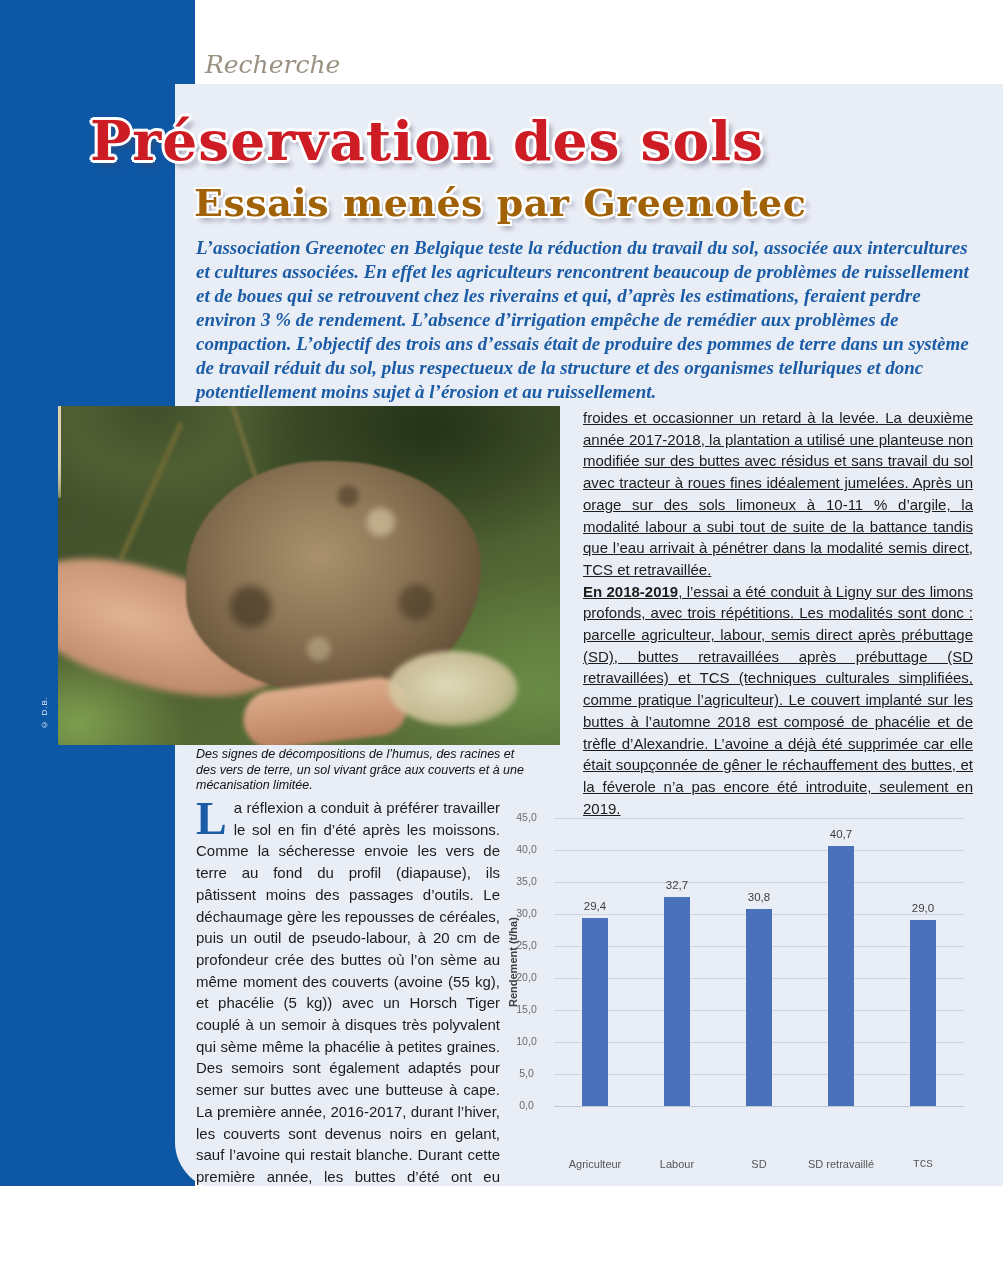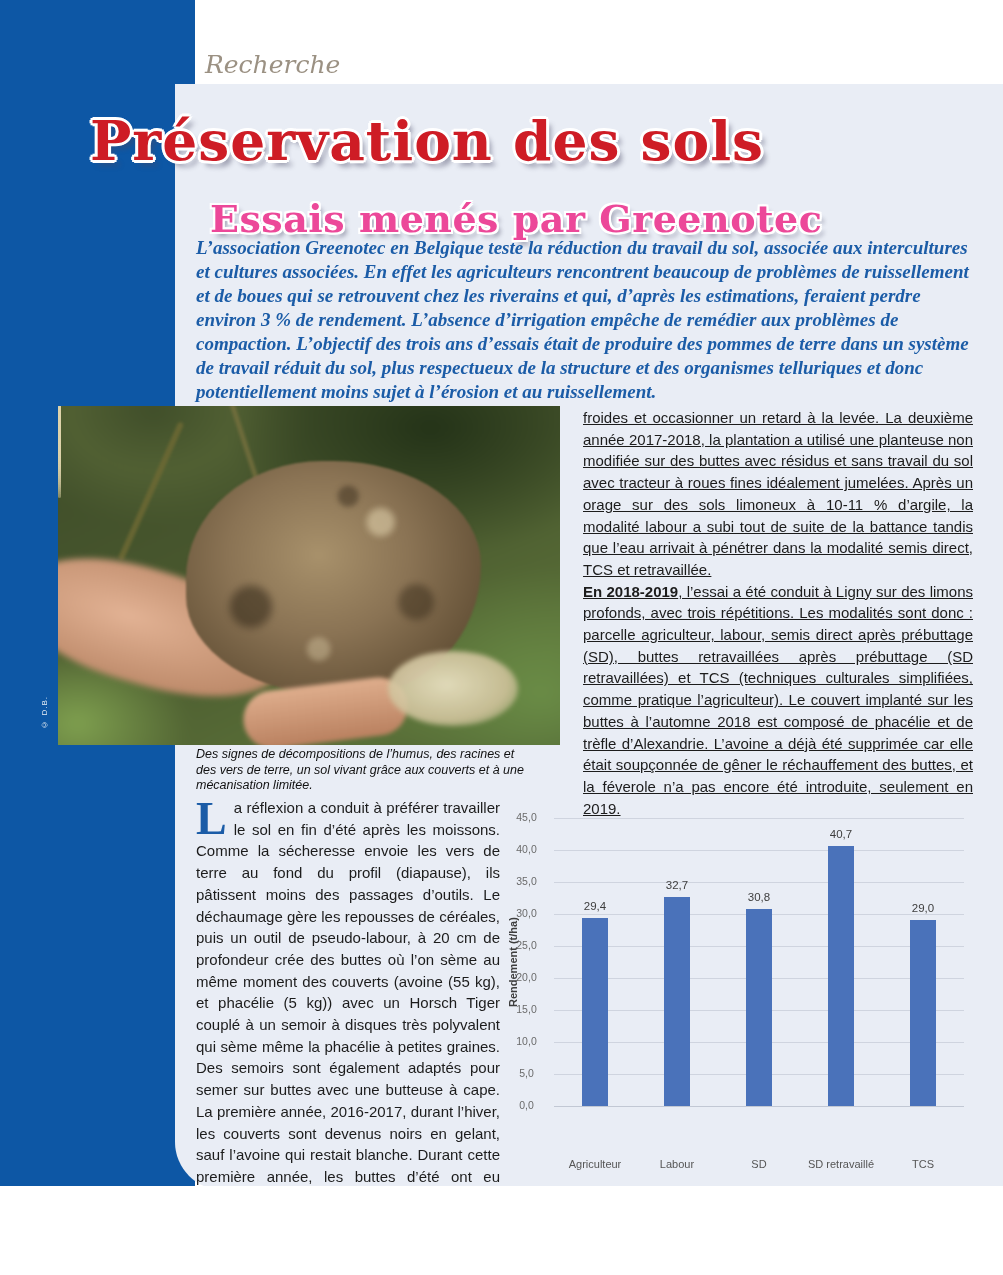--- a/index.html
+++ b/index.html
@@ -6,22 +6,22 @@
   .page{position:relative;width:1003px;height:1186px;background:#ffffff;overflow:hidden;
         font-family:"Liberation Sans",sans-serif;}
   .blue-band{position:absolute;left:0;top:0;width:195px;height:1275px;background:#0d57a5;}
   .panel{position:absolute;left:175px;top:84px;width:828px;height:1106px;background:#e9edf5;
          border-radius:0 0 0 48px;}
   .kicker{position:absolute;left:205px;top:52px;font:italic 25px/1 "DejaVu Serif",serif;color:#9b9183;}
   .article-title{position:absolute;left:90px;top:112px;margin:0;white-space:nowrap;
     font:bold 55px/1.05 "DejaVu Serif",serif;color:#ce1c25;letter-spacing:1px;
     text-shadow:-2px -2px 0 #fff,2px -2px 0 #fff,-2px 2px 0 #fff,2px 2px 0 #fff,
                 0 -3px 0 #fff,0 3px 0 #fff,-3px 0 0 #fff,3px 0 0 #fff,5px 6px 5px rgba(70,70,100,.45);}
-  .article-subtitle{position:absolute;left:194px;top:183px;margin:16px;white-space:nowrap;
-    font:bold 38px/1.05 "DejaVu Serif",serif;color:#ec4899;letter-spacing:0.5px;
+  .article-subtitle{position:absolute;left:194px;top:183px;margin:0;white-space:nowrap;
+    font:bold 38px/1.05 "DejaVu Serif",serif;color:#a16207;letter-spacing:0.5px;
     text-shadow:-2px -2px 0 #fff,2px -2px 0 #fff,-2px 2px 0 #fff,2px 2px 0 #fff,
                 0 -2px 0 #fff,0 2px 0 #fff,-2px 0 0 #fff,2px 0 0 #fff,4px 5px 4px rgba(70,70,100,.4);}
   .intro{position:absolute;left:196px;top:236px;width:786px;margin:0;
     font:bold italic 19px/24px "Liberation Serif",serif;color:#1b5ca7;}
   
   .photo{position:absolute;left:58px;top:406px;width:502px;height:339px;margin:0;
          overflow:hidden;background:#44542e;}
   .photo *{position:absolute;}
   .ph-bg{inset:-25px;filter:blur(7px);background:
     radial-gradient(ellipse 160px 120px at 8% 88%, #7fa04f 0%, rgba(127,160,79,0) 70%),
@@ -171,20 +171,20 @@
         <div class="bar-val" style="left: 93px; top: 60.72px;">32,7</div>
         <div class="xcat" style="left: 82px; top: 297px; width: 82px;">Labour</div>
         <div class="bar" style="left: 192px; top: 90.88px; height: 197.12px; background: rgb(74, 114, 186);"></div>
         <div class="bar-val" style="left: 175px; top: 72.88px;">30,8</div>
         <div class="xcat" style="left: 164px; top: 297px; width: 82px;">SD</div>
         <div class="bar" style="left: 274px; top: 27.52px; height: 260.48px; background: rgb(74, 114, 186);"></div>
         <div class="bar-val" style="left: 257px; top: 9.52px;">40,7</div>
         <div class="xcat" style="left: 246px; top: 297px; width: 82px;">SD retravaillé</div>
         <div class="bar" style="left: 356px; top: 102.4px; height: 185.6px; background: rgb(74, 114, 186);"></div>
         <div class="bar-val" style="left: 339px; top: 84.4px;">29,0</div>
-        <div class="xcat" style="left: 328px; top: 297px; width: 82px;">TCS</div>
+        <div class="xcat" style="left: 328px; top: 297px; width: 82px; font-family: Liberation Mono, monospace;">TCS</div>
       </div>
   </div>
 
   <div class="footer-line">Potato Planet 081 • mars 2020</div>
   <div class="page-number">–50–</div>
 
 </div>
 
 </body></html>

